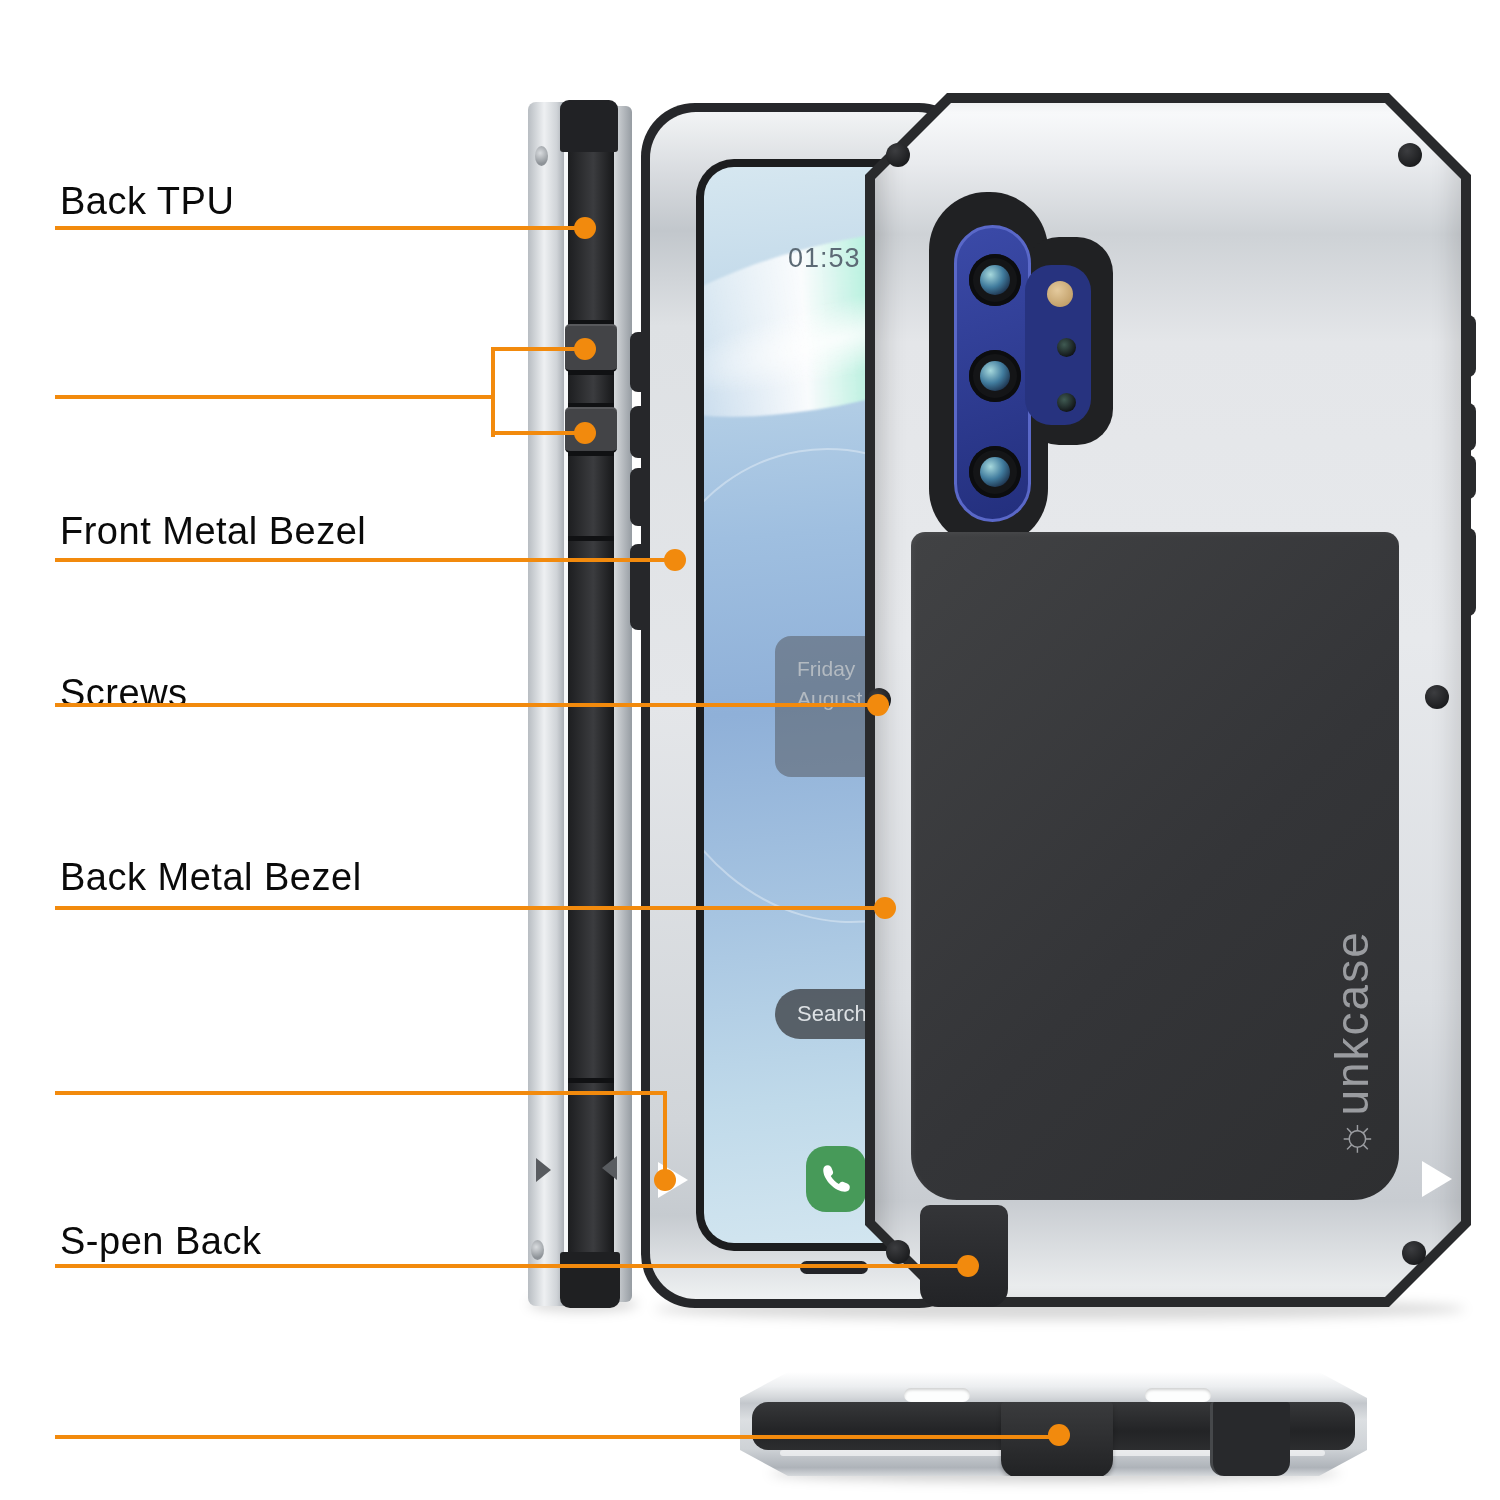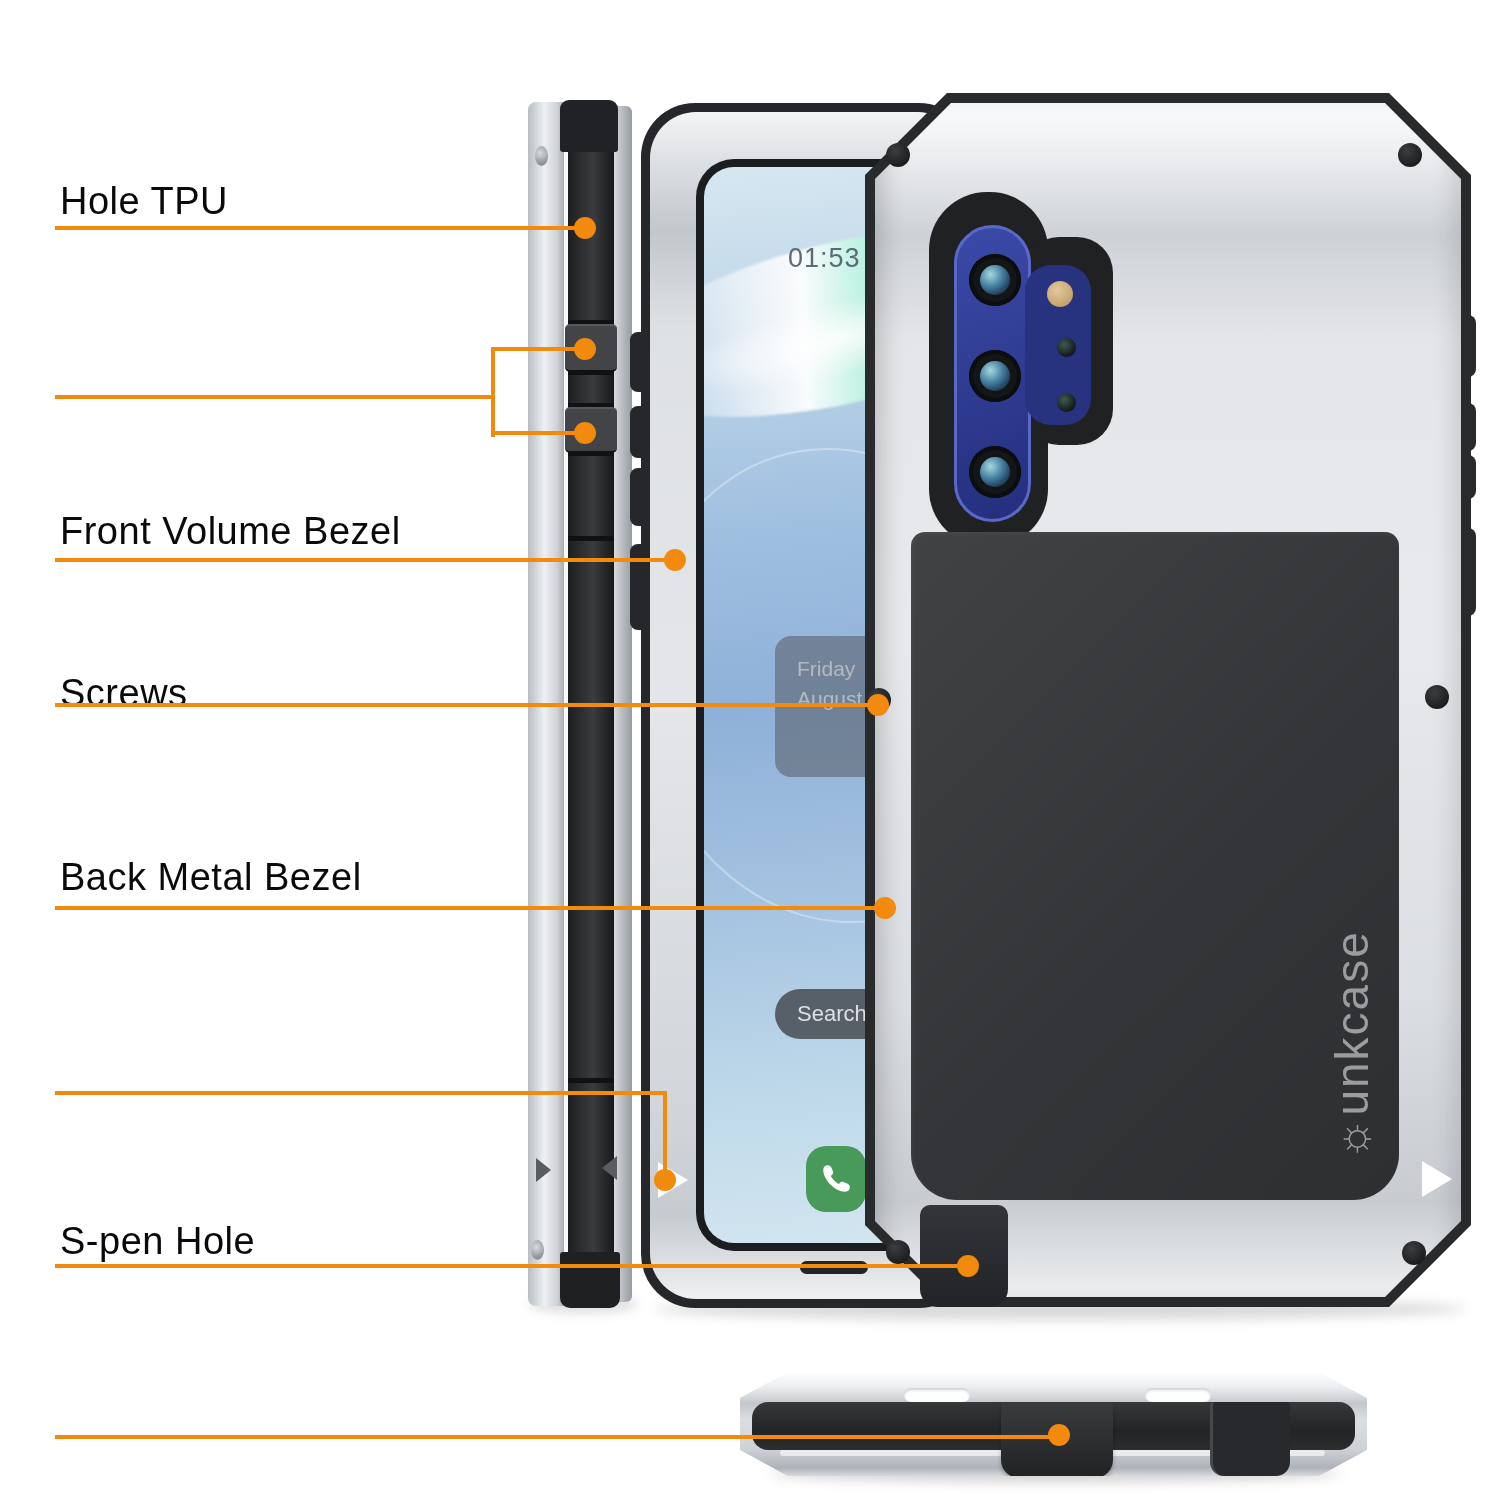--- a/index.html
+++ b/index.html
@@ -199,25 +199,25 @@
 
   <div id="bottomv" class="abs">
     <div class="slot" style="left:164px;"></div>
     <div class="slot" style="left:405px;"></div>
     <div class="abs bv-band"></div>
     <div class="abs bv-shine"></div>
     <div class="abs bv-flap"></div>
     <div class="abs bv-tab"></div>
   </div>
 
-  <div class="label lbl-1">Hole TPU</div>
-  <div class="label lbl-3">Front Volume Bezel</div>
+  <div class="label lbl-1">Back TPU</div>
+  <div class="label lbl-3">Front Metal Bezel</div>
   <div class="label lbl-4">Screws</div>
   <div class="label lbl-5">Back Metal Bezel</div>
-  <div class="label lbl-7">S-pen Hole</div>
+  <div class="label lbl-7">S-pen Back</div>
 
   <div class="hline" style="left:55px;top:226px;width:530px;"></div>
   <div class="dot" style="left:574px;top:217px;"></div>
 
   <div class="hline" style="left:55px;top:395px;width:440px;"></div>
   <div class="vline" style="left:491px;top:347px;height:90px;"></div>
   <div class="hline" style="left:491px;top:347px;width:94px;"></div>
   <div class="hline" style="left:491px;top:431px;width:94px;"></div>
   <div class="dot" style="left:574px;top:338px;"></div>
   <div class="dot" style="left:574px;top:422px;"></div>

